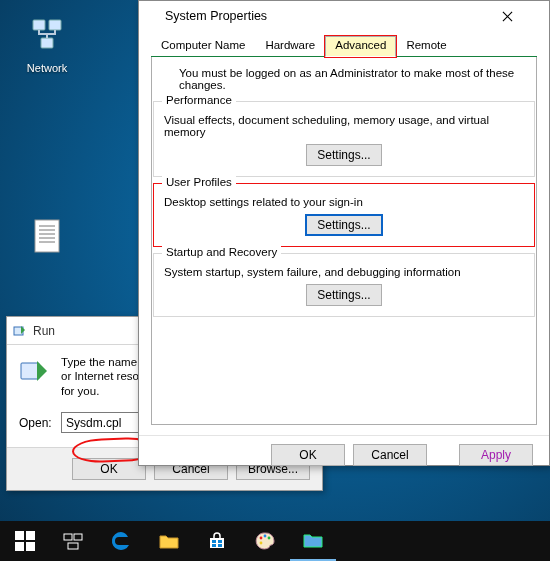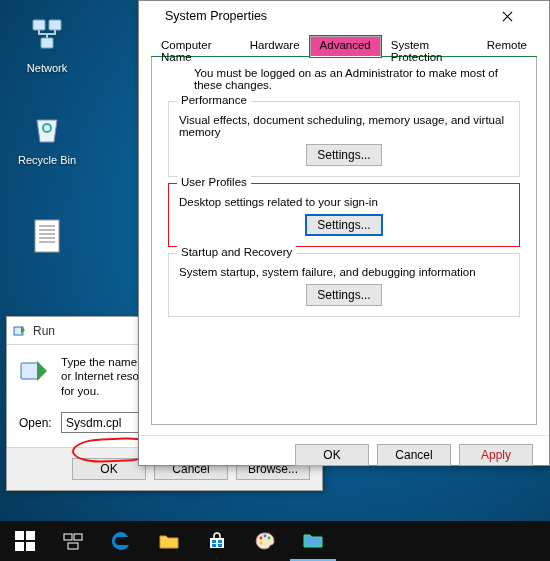--- a/index.html
+++ b/index.html
@@ -20,33 +20,33 @@
   .run-big-icon { width: 32px; height: 32px; flex: 0 0 32px; }
   .run-instruction { font-size: 11.5px; color: #000; line-height: 1.25; }
   .run-open-row { margin-top: 14px; display: flex; align-items: center; gap: 8px; }
   .run-open-label { width: 34px; }
   .run-combo { flex: 1; border: 1px solid #7a7a7a; height: 21px; background: #fff; display: flex; align-items: center; padding: 0 4px; }
   .run-combo input { border: none; outline: none; width: 100%; font: inherit; }
   .run-combo .cbarrow { width: 16px; text-align: center; color: #444; }
   .circle-highlight { position: absolute; left: 65px; top: 93px; width: 84px; height: 24px; border: 2px solid #e11; border-radius: 50%/70%; transform: rotate(-2deg); pointer-events: none; }
   .run-buttons { background: #f0f0f0; border-top: 1px solid #d6d6d6; padding: 10px 12px; display: flex; gap: 8px; justify-content: flex-end; }
   .winbtn { min-width: 74px; height: 22px; background: #e6e6e6; border: 1px solid #adadad; font: inherit; cursor: pointer; padding: 0 10px; }
-  .winbtn:disabled { color: #b91c1c; }
+  .winbtn:disabled { color: #a21caf; margin-left: 24px; }
 
   
   .sysprop { position: absolute; left: 138px; top: 0; width: 412px; height: 466px; background: #fff; border: 1px solid #888; box-shadow: 2px 2px 8px rgba(0,0,0,.35); }
   .sp-title { height: 30px; display: flex; align-items: center; padding: 0 26px; font-size: 12.5px; }
   .sp-title .t { flex: 1; }
   .sp-close { width: 32px; height: 24px; display: flex; align-items: center; justify-content: center; cursor: pointer; }
   .sp-body { padding: 0 12px 10px; }
   .sp-tabs { display: flex; border-bottom: 1px solid #15803d; height: 22px; margin-top: 4px; }
   .sp-tab { padding: 2px 9px; border: 1px solid transparent; font-size: 11.5px; position: relative; top: 1px; cursor: pointer; }
-  .sp-tab.active { border: 1px solid #acacac; border-bottom-color: #fff; background: #ec4899; }
+  .sp-tab.active { border: 1px solid #acacac; border-bottom-color: #fff; background: #fef9c3; }
   .sp-tab .redbox { position: absolute; inset: -2px; border: 1.5px solid #e11; pointer-events: none; }
-  .sp-content { border: 1px solid #acacac; border-top: none; padding: 10px 16px 10px; height: 368px; }
+  .sp-content { border: 1px solid #acacac; border-top: none; padding: 10px 1px 10px; height: 368px; }
   .sp-intro { text-align: left; font-size: 11.5px; margin-bottom: 10px; padding-left: 26px; }
   .gbox { border: 1px solid #d7d7d7; padding: 6px 10px 10px; margin-bottom: 6px; position: relative; }
   .gbox .leg { position: absolute; top: -8px; left: 8px; background: #fff; padding: 0 4px; font-size: 11.5px; }
   .gbox .desc { font-size: 11.5px; margin: 6px 0 6px; }
   .gbox .brow { display: flex; justify-content: center; }
   .gbox.red { border: 1.5px solid #e11; }
   .gbox.red .leg { color: #000; }
   .userprof .settingsbtn { border: 2px solid #0a63c7; }
   .envrow { display: flex; justify-content: flex-end; margin-top: 6px; }
   .sp-bottom { padding: 8px 16px 10px; display: flex; gap: 8px; justify-content: flex-end; border-top: 1px solid #e4e4e4; }
@@ -65,29 +65,20 @@
     <div class="glyph">
       <svg viewBox="0 0 44 44">
           <rect x="8" y="6" width="12" height="10" rx="1" fill="#cfe6ff" stroke="#7aa"></rect>
           <rect x="24" y="6" width="12" height="10" rx="1" fill="#cfe6ff" stroke="#7aa"></rect>
           <rect x="16" y="24" width="12" height="10" rx="1" fill="#cfe6ff" stroke="#7aa"></rect>
           <path d="M14 16 v4 h16 v-4 M22 20 v4" stroke="#bcd" stroke-width="2" fill="none"></path>
         </svg>
     </div>
     <div>Network</div>
   </div>
-  <div class="desktop-icon" id="di-recycle">
-    <div class="glyph">
-      <svg viewBox="0 0 44 44">
-          <path d="M12 14 h20 l-3 22 h-14 z" fill="#e6f4fb" stroke="#88b"></path>
-          <path d="M18 22 a4 4 0 1 1 8 0 a4 4 0 1 1 -8 0" fill="none" stroke="#3a9" stroke-width="2"></path>
-        </svg>
-    </div>
-    <div>Recycle Bin</div>
-  </div>
   <div class="desktop-icon" id="di-file">
     <div class="glyph">
       <svg viewBox="0 0 44 44">
           <rect x="10" y="6" width="24" height="32" fill="#fff" stroke="#999"></rect>
           <line x1="14" y1="12" x2="30" y2="12" stroke="#777"></line>
           <line x1="14" y1="16" x2="30" y2="16" stroke="#777"></line>
           <line x1="14" y1="20" x2="30" y2="20" stroke="#777"></line>
           <line x1="14" y1="24" x2="30" y2="24" stroke="#777"></line>
           <line x1="14" y1="28" x2="30" y2="28" stroke="#777"></line>
         </svg>
@@ -141,21 +132,20 @@
     </div>
   </div>
   <div class="sp-body">
     <div class="sp-tabs">
       <div class="sp-tab">Computer Name</div>
       <div class="sp-tab">Hardware</div>
       <div class="sp-tab active">
         <span>Advanced</span>
         <span class="redbox"></span>
       </div>
-      <div class="sp-tab">System Protection</div>
       <div class="sp-tab">Remote</div>
     </div>
     <div class="sp-content">
       <div class="sp-intro">You must be logged on as an Administrator to make most of these changes.</div>
 
       <div class="gbox">
         <span class="leg">Performance</span>
         <div class="desc">Visual effects, document scheduling, memory usage, and virtual memory</div>
         <div class="brow">
             <button class="winbtn">Settings...</button>

